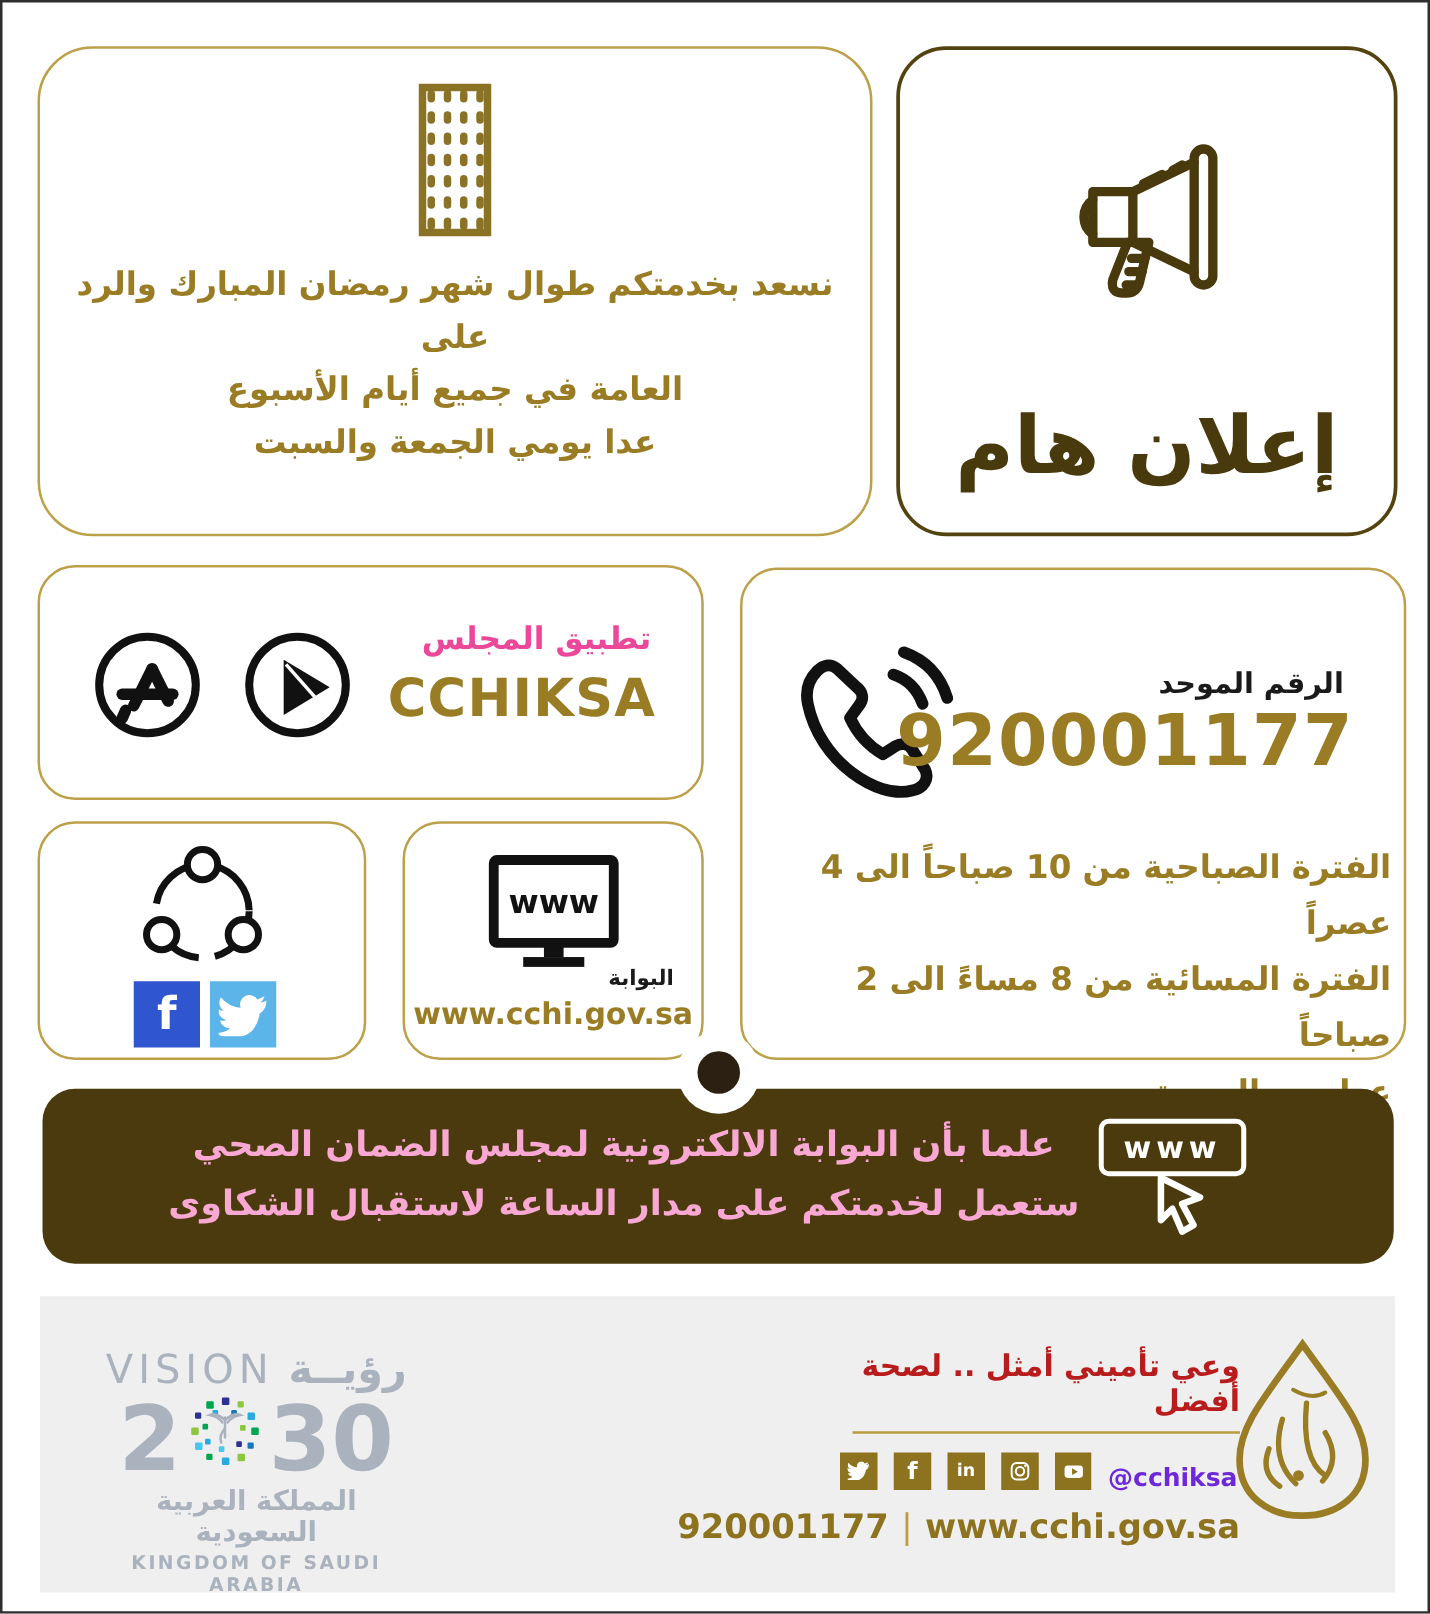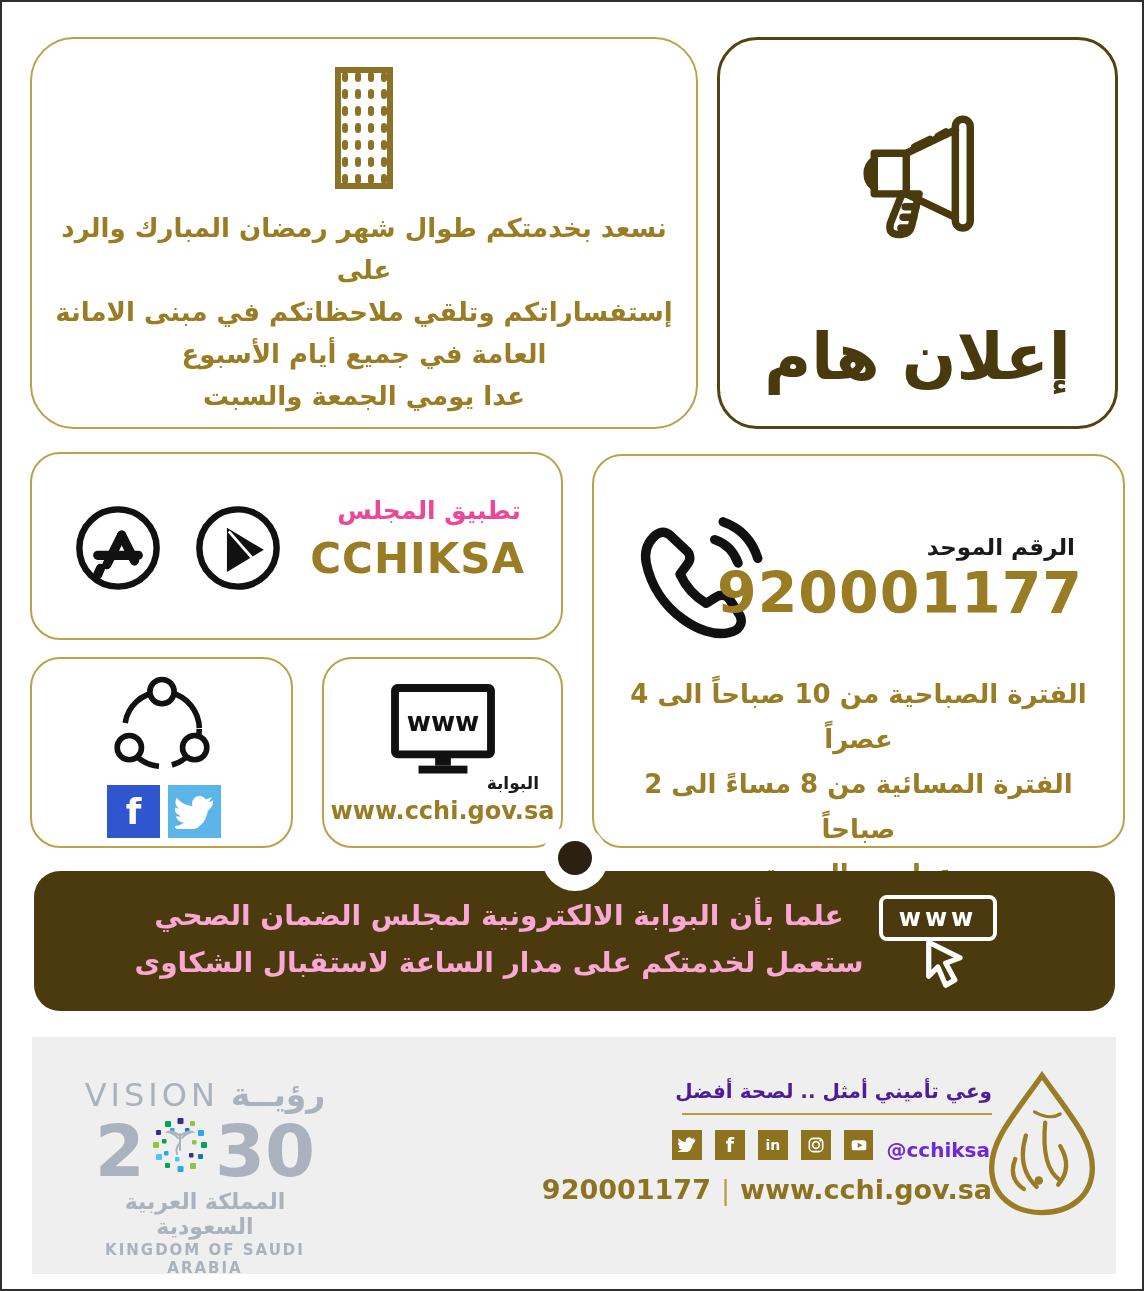--- a/index.html
+++ b/index.html
@@ -27,21 +27,21 @@
   .appstore-icon{position:absolute;left:40px;top:48px;cursor:pointer;}
   .googleplay-icon{position:absolute;left:160px;top:48px;cursor:pointer;}
   .app-label{position:absolute;right:40px;top:42px;direction:rtl;color:#ec4899;font-size:25px;font-weight:700;}
   .app-name{position:absolute;right:36px;top:80px;color:#997c24;font-size:42px;font-weight:700;letter-spacing:1px;}
 
   
   .card-phone{left:590px;top:452px;width:533px;height:394px;border-radius:30px;}
   .phone-icon{position:absolute;left:26px;top:48px;}
   .phone-label{position:absolute;right:48px;top:78px;direction:rtl;color:#1a1a1a;font-size:23px;font-weight:700;margin-left:40px;}
   .phone-number{position:absolute;right:40px;top:104px;color:#997c24;font-size:57px;font-weight:800;letter-spacing:1px;}
-  .phone-text{position:absolute;left:10px;right:10px;top:216px;text-align:center;direction:rtl;
+  .phone-text{position:absolute;left:10px;right:10px;top:216px;text-align:right;direction:rtl;
        color:#997c24;font-size:26px;font-weight:700;line-height:45px;}
 
   
   .card-social{left:28px;top:655px;width:263px;height:191px;border-radius:30px;}
   .share-icon{position:absolute;left:50%;top:14px;transform:translateX(-50%);}
   .fb-tile{position:absolute;left:75px;top:126px;width:53px;height:53px;background:#2f55cf;
       display:flex;align-items:center;justify-content:center;color:#fff;font-size:36px;font-weight:700;cursor:pointer;}
   .tw-tile{position:absolute;left:136px;top:126px;width:53px;height:53px;background:#5bb5e9;
       display:flex;align-items:center;justify-content:center;cursor:pointer;}
 
@@ -66,21 +66,21 @@
 
   
   .footer{position:absolute;left:30px;top:1035px;width:1084px;height:237px;background:#efefef;}
   .vision{position:absolute;left:48px;top:38px;width:250px;text-align:center;color:#a9b2bd;}
   .vision-row1{display:flex;justify-content:center;align-items:center;gap:12px;font-size:32px;letter-spacing:4px;}
   .vision-row1 .ar{letter-spacing:0;font-size:33px;font-weight:700;}
   .vision-year{display:flex;justify-content:center;align-items:center;font-size:72px;font-weight:800;line-height:72px;margin-top:-4px;}
   .vision-country-ar{direction:rtl;font-size:22px;font-weight:700;margin-top:-2px;}
   .vision-country-en{font-size:15px;font-weight:700;letter-spacing:2px;margin-top:2px;}
   .footer-right{position:absolute;left:640px;top:42px;width:320px;text-align:right;}
-  .tagline{direction:rtl;color:#4c1d95;font-size:20px;font-weight:700;}
+  .tagline{direction:rtl;color:#b91c1c;font-size:24px;font-weight:700;}
   .tagline-rule{border:none;border-top:2px solid #b99d42;margin:10px 0 12px 10px;}
   .social-row{display:flex;justify-content:flex-end;align-items:center;gap:13px;}
   .mini{width:30px;height:30px;background:#8d731f;display:flex;align-items:center;justify-content:center;
         color:#fff;font-weight:700;cursor:pointer;}
   .mini.fb{font-size:19px;} .mini.in{font-size:14px;}
   .handle{color:#6d28d9;font-size:20px;font-weight:600;margin-right:2px;cursor:pointer;margin-top:11px;}
   .contact-row{display:flex;justify-content:flex-end;align-items:center;gap:10px;margin-top:12px;
         color:#8d731f;font-size:27px;font-weight:800;}
   .contact-row .sep{font-weight:400;color:#b99d42;}
   .contact-row .url{cursor:pointer;}
@@ -117,21 +117,20 @@
         <i></i>
         <i></i>
         <i></i>
         <i></i>
         <i></i>
         <i></i>
         <i></i>
     </div>
     <div class="office-text">
       <div>نسعد بخدمتكم طوال شهر رمضان المبارك والرد على</div>
-      <div>إستفساراتكم وتلقي ملاحظاتكم  في مبنى الامانة</div>
       <div>العامة في جميع أيام الأسبوع</div>
       <div>عدا يومي الجمعة والسبت</div>
     </div>
   </div>
 
   <div class="card card-ann">
     <div class="megaphone">
       <svg width="160" height="140" viewBox="0 0 150 130" fill="none" stroke="#493a0e" stroke-width="7" stroke-linecap="round" stroke-linejoin="round">
         <rect x="110" y="8" width="14" height="102" rx="7"></rect>
         <path d="M110,18 L64,40"></path>

